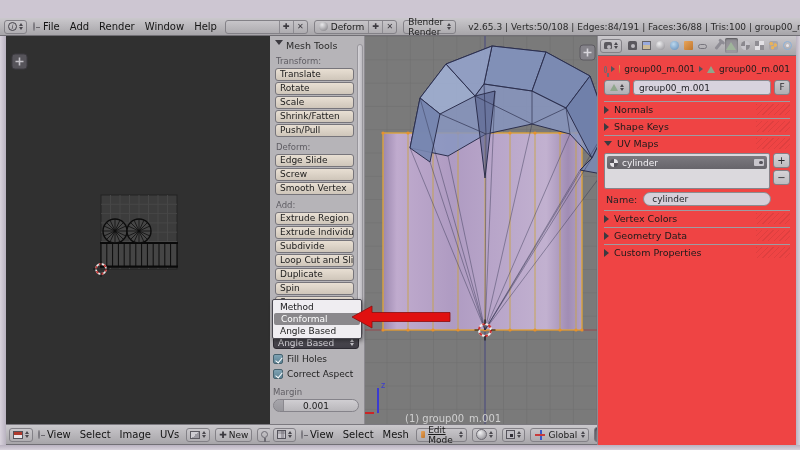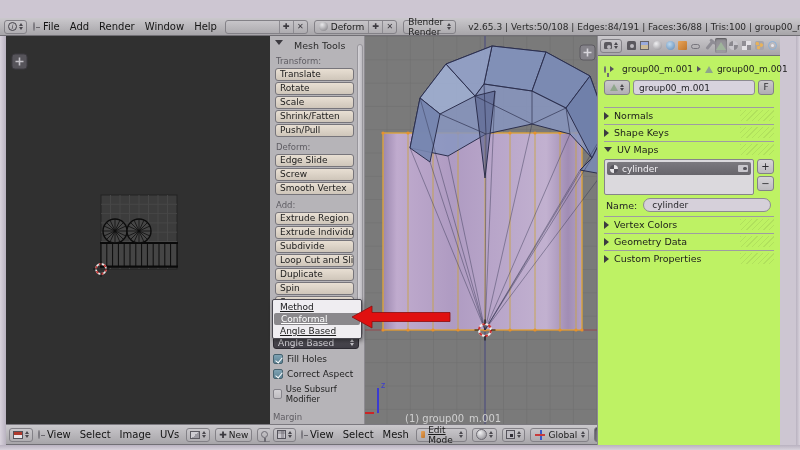--- a/index.html
+++ b/index.html
@@ -51,26 +51,26 @@
      display:flex; align-items:center; justify-content:center; font-style:italic; }
 
   
   .frame-l { position:absolute; left:0; top:36px; width:6px; height:414px; background:linear-gradient(90deg,#d8d2dc,#b9b2c0); }
   .frame-r { position:absolute; left:796px; top:36px; width:4px; height:414px; background:linear-gradient(90deg,#b9b2c0,#d8d2dc); }
   .frame-b { position:absolute; left:0; top:445px; width:800px; height:5px; background:linear-gradient(#b9b2c0,#d8d2dc); }
 
   
   .uv-editor { position:absolute; left:6px; top:36px; width:264px; height:388px; background:#303030; }
   .viewport  { position:absolute; left:270px; top:36px; width:327px; height:388px; background:#787878; }
-  .props     { position:absolute; left:597px; top:36px; width:183px; height:409px; background:#bef264; border-left:1px solid #8d8b91; }
+  .props     { position:absolute; left:597px; top:36px; width:199px; height:409px; background:#ef4444; border-left:1px solid #8d8b91; }
 
   
   .toolshelf { position:absolute; left:270px; top:36px; width:95px; height:388px; background:#b6b4b8;
      border-right:1px solid #8d8b91; padding:4px 10px 0 5px; }
-  .shelf-title { display:flex; align-items:flex-start; gap:11px; font-size:9.5px; color:#2b2b2b; margin-bottom:4px; }
+  .shelf-title { display:flex; align-items:flex-start; gap:3px; font-size:9.5px; color:#2b2b2b; margin-bottom:4px; }
   .tri-down { width:0;height:0;border-left:4px solid transparent;border-right:4px solid transparent;border-top:5px solid #3c3a40; }
   .tri-right { width:0;height:0;border-top:4px solid transparent;border-bottom:4px solid transparent;border-left:5px solid #3c3a40; }
   .sec-label { font-size:8.5px; color:#5f5d63; margin:5px 0 2px 1px; }
   .tbtn { display:block; width:100%; height:13px; margin-bottom:1px; border:1px solid #77757b; border-radius:3px;
      background:linear-gradient(#e8dfd3,#cfc6ba); font-size:9px; color:#1c1c1c; text-align:left; padding:0 4px; line-height:11px;
      font-family:"DejaVu Sans",sans-serif; overflow:hidden; white-space:nowrap; }
   .tbtn-row { display:flex; gap:1px; } .tbtn-row .tbtn { width:50%; }
   .shelf-scroll { position:absolute; left:87px; top:8px; width:6px; height:292px; border-radius:3px;
      background:linear-gradient(90deg,#d7d5d9,#bdbbc1); border:1px solid #98969c; }
 
@@ -84,21 +84,21 @@
   .chk.on::after { content:""; position:absolute; left:2.5px; top:0.5px; width:3px; height:6px;
      border:solid #fff; border-width:0 1.7px 1.7px 0; transform:rotate(40deg); }
   .margin-label { font-size:8.5px; color:#5f5d63; margin-top:8px; }
   .slider { margin-top:2px; height:13px; border-radius:7px; border:1px solid #85838a;
      background:linear-gradient(#d0ced2,#b9b7bb); font-size:9px; color:#1b1b1b; text-align:center; line-height:12px; position:relative; overflow:hidden;}
   .slider::before { content:""; position:absolute; left:0; top:0; bottom:0; width:9px; background:rgba(90,88,96,.35); border-right:1px solid #8a888e;}
 
   
   .dropdown { position:absolute; left:2px; top:263px; width:90px; background:#efedf1; border:1px solid #49474f;
      border-radius:2px; box-shadow:1px 2px 4px rgba(0,0,0,.45); z-index:5; padding:1px 0; }
-  .dd-row { height:12px; font-size:9px; color:#1d1d1d; display:flex; align-items:center; padding:0 7px;text-decoration:underline; }
+  .dd-row { height:12px; font-size:9px; color:#1d1d1d; display:flex; align-items:center; padding:0 7px; }
   .dd-row.hdr-row { color:#19191b; }
   .dd-row.hl { background:#8a888c; color:#fff; border-radius:2px; margin:0 1px; }
 
   
   .arrow-overlay { position:absolute; left:345px; top:303px; width:112px; height:28px; z-index:6; pointer-events:none; }
 
   
   .ptabs { height:20px; padding:0 2px; gap:1px; }
   .ptab { width:15px; height:15px; border-radius:2px; display:flex; align-items:center; justify-content:center; }
   .ptab.active { background:linear-gradient(#8f8d93,#9d9ba1); box-shadow:inset 0 1px 2px rgba(0,0,0,.4); }
@@ -405,24 +405,20 @@
           </span>
       </div>
       <div class="chk-row">
         <span class="chk on"></span>
         <span>Fill Holes</span>
       </div>
       <div class="chk-row">
         <span class="chk on"></span>
         <span>Correct Aspect</span>
       </div>
-      <div class="chk-row">
-        <span class="chk"></span>
-        <span style="font-size:8.5px;">Use Subsurf Modifier</span>
-      </div>
       <div class="margin-label">Margin</div>
       <div class="slider">0.001</div>
     </div>
 
     <div class="dropdown">
       <div class="dd-row hdr-row">Method</div>
       <div class="dd-row hl">Conformal</div>
       <div class="dd-row">Angle Based</div>
     </div>
 
@@ -496,21 +492,21 @@
             <span class="mini-tri"></span>
             <span class="updown">
               <b class="u"></b>
               <b class="d"></b>
             </span>
           </span>
         <span class="db-field">group00_m.001</span>
         <span class="db-f">F</span>
       </div>
 
-      <div class="panel-row" style="margin-top:12px;">
+      <div class="panel-row" style="margin-top:6px;">
         <span class="tri-right"></span>
         <span>Normals</span>
           <span class="hatch"></span>
       </div>
       <div class="panel-row">
         <span class="tri-right"></span>
         <span>Shape Keys</span>
           <span class="hatch"></span>
       </div>
       <div class="panel-row">

